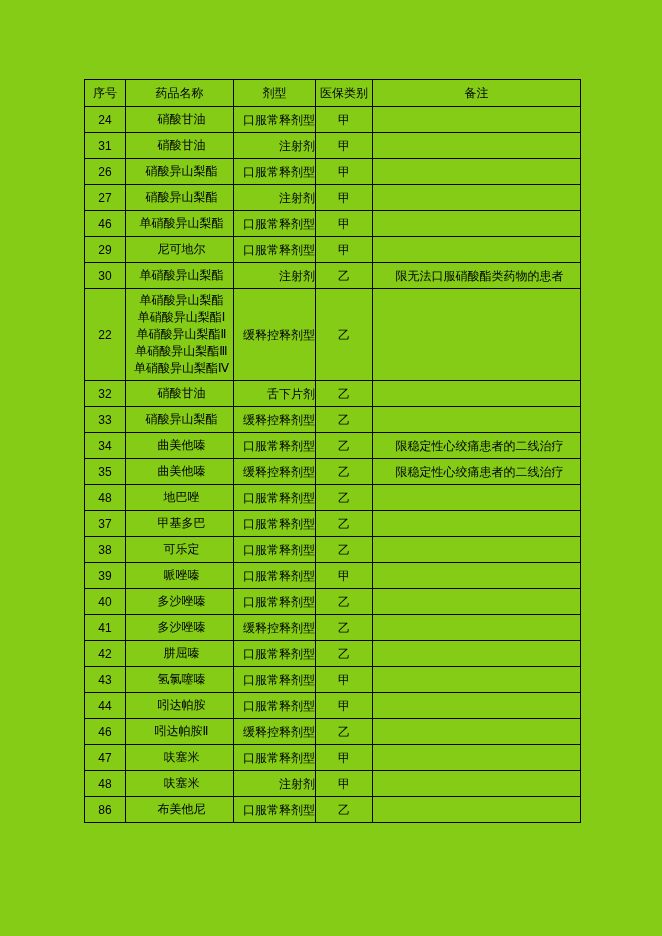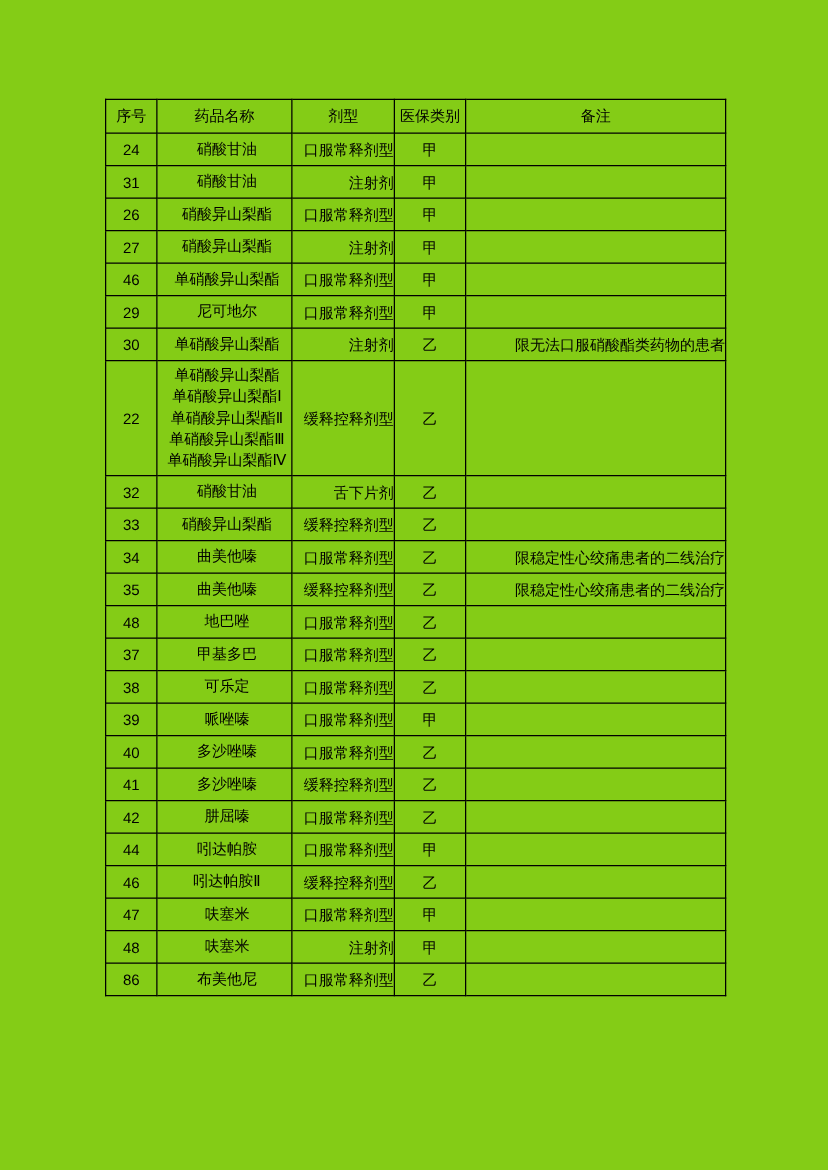--- a/index.html
+++ b/index.html
@@ -45,21 +45,21 @@
   }
   td.col0 { text-align: center; }
   td.col1 {
     text-align: center;
     padding: 3px 2px 3px 6px;
     white-space: pre-line;
     line-height: 17px;
   }
   td.col2 { text-align: right; padding-left: 6px; }
   td.col3 { text-align: center; }
-  td.col4 { text-align: right; padding-left: 6px; }
+  td.col4 { text-align: center; padding-left: 6px; }
 </style>
 </head>
 <body>
 
 <div class="page">
   <table class="med-table">
     <colgroup>
         <col style="width: 41px;">
         <col style="width: 108px;">
         <col style="width: 82px;">
@@ -207,20 +207,27 @@
           <td class="col4"></td>
         </tr>
         <tr>
           <td class="col0">42</td>
           <td class="col1">肼屈嗪</td>
           <td class="col2">口服常释剂型</td>
           <td class="col3">乙</td>
           <td class="col4"></td>
         </tr>
         <tr>
+          <td class="col0">43</td>
+          <td class="col1">氢氯噻嗪</td>
+          <td class="col2">口服常释剂型</td>
+          <td class="col3">甲</td>
+          <td class="col4"></td>
+        </tr>
+        <tr>
           <td class="col0">44</td>
           <td class="col1">吲达帕胺</td>
           <td class="col2">口服常释剂型</td>
           <td class="col3">甲</td>
           <td class="col4"></td>
         </tr>
         <tr>
           <td class="col0">46</td>
           <td class="col1">吲达帕胺Ⅱ</td>
           <td class="col2">缓释控释剂型</td>

